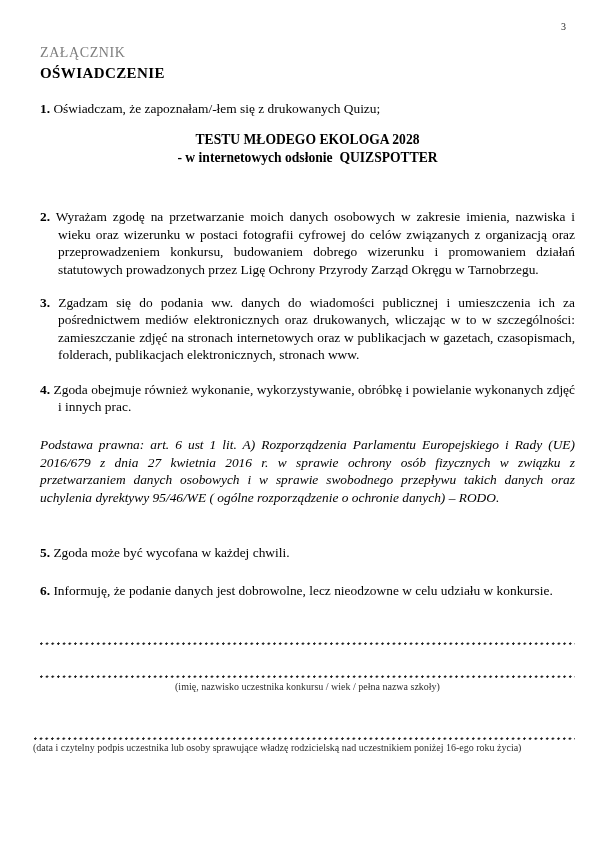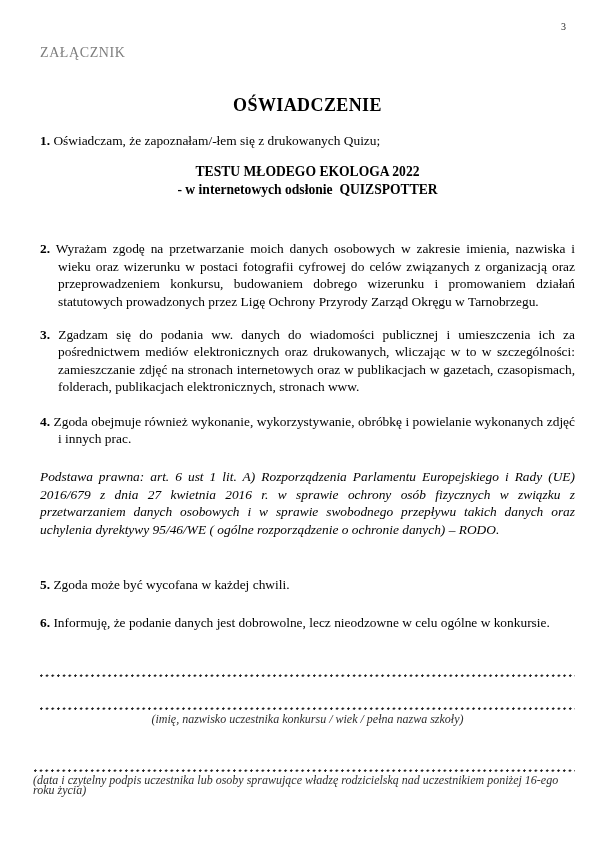--- a/index.html
+++ b/index.html
@@ -23,23 +23,22 @@
   }
   .attachment-label {
     position: absolute;
     top: 45px;
     left: 40px;
     font-size: 14px;
     letter-spacing: 0.6px;
     color: #7d7d7d;
   }
   .doc-title {
-    margin-top: 96px;
-    text-align: center;
-    font-size: 18px;
+    margin-top: 64px;
+    font-size: 15px;
     font-weight: bold;
     letter-spacing: 0.4px;
     line-height: 18px;
   }
   .item {
     font-size: 13.4px;
     line-height: 17.4px;
     text-align: justify;
     padding-left: 18px;
     text-indent: -18px;
@@ -75,54 +74,53 @@
   .dotline {
     height: 3px;
     background-image: radial-gradient(circle at 1.3px 1.6px, #1d1d1d 1px, transparent 1.35px);
     background-size: 5.7px 3px;
     background-repeat: repeat-x;
   }
   .dotline-1 { margin-top: 43px; }
   .dotline-2 { margin-top: 30px; }
   .dotline-3 { margin-top: 45px; margin-left: -6px; width: calc(100% + 6px); }
   .sig-caption {
-    font-size: 12px;
-    font-style: italic;
+    font-size: 10px;
     color: #2d2d2d;
     line-height: 10px;
   }
   .caption-center { margin-top: 4px; text-align: center; }
   .caption-left { margin-top: 3px; text-align: left; margin-left: -7px; }
 </style>
 </head>
 <body>
 
 <div class="page">
 
   <div class="page-number">3</div>
   <div class="attachment-label">ZAŁĄCZNIK</div>
 
   <div class="doc-title">OŚWIADCZENIE</div>
 
   <p class="item item-1"><span class="num">1.</span> <span>Oświadczam, że zapoznałam/-łem się z drukowanych Quizu;</span></p>
 
-  <div class="quiz-title">TESTU MŁODEGO EKOLOGA 2022</div>
+  <div class="quiz-title">TESTU MŁODEGO EKOLOGA 2028</div>
   <div class="quiz-subtitle">- w internetowych odsłonie  QUIZSPOTTER</div>
 
   <p class="item item-2"><span class="num">2.</span> <span>Wyrażam zgodę na przetwarzanie moich danych osobowych w zakresie imienia, nazwiska i wieku oraz wizerunku w postaci fotografii cyfrowej do celów związanych z organizacją oraz przeprowadzeniem konkursu, budowaniem dobrego wizerunku i promowaniem działań statutowych prowadzonych przez Ligę Ochrony Przyrody Zarząd Okręgu w Tarnobrzegu.</span></p>
 
   <p class="item item-3"><span class="num">3.</span> <span>Zgadzam się do podania ww. danych do wiadomości publicznej i umieszczenia ich za pośrednictwem mediów elektronicznych oraz drukowanych, wliczając w to w szczególności: zamieszczanie zdjęć na stronach internetowych oraz w publikacjach w gazetach, czasopismach, folderach, publikacjach elektronicznych, stronach www.</span></p>
 
   <p class="item item-4"><span class="num">4.</span> <span>Zgoda obejmuje również wykonanie, wykorzystywanie, obróbkę i powielanie wykonanych zdjęć i innych prac.</span></p>
 
   <p class="legal-basis">Podstawa prawna: art. 6 ust 1 lit. A) Rozporządzenia Parlamentu Europejskiego i Rady (UE) 2016/679 z dnia 27 kwietnia 2016 r. w sprawie ochrony osób fizycznych w związku z przetwarzaniem danych osobowych i w sprawie swobodnego przepływu takich danych oraz uchylenia dyrektywy 95/46/WE ( ogólne rozporządzenie o ochronie danych) – RODO.</p>
 
   <p class="item item-5"><span class="num">5.</span> <span>Zgoda może być wycofana w każdej chwili.</span></p>
 
-  <p class="item item-6"><span class="num">6.</span> <span>Informuję, że podanie danych jest dobrowolne, lecz nieodzowne w celu ogólne w konkursie.</span></p>
+  <p class="item item-6"><span class="num">6.</span> <span>Informuję, że podanie danych jest dobrowolne, lecz nieodzowne w celu udziału w konkursie.</span></p>
 
   <div class="dotline dotline-1"></div>
 
   <div class="dotline dotline-2"></div>
   <div class="sig-caption caption-center">(imię, nazwisko uczestnika konkursu / wiek / pełna nazwa szkoły)</div>
 
   <div class="dotline dotline-3"></div>
   <div class="sig-caption caption-left">(data i czytelny podpis uczestnika lub osoby sprawujące władzę rodzicielską nad uczestnikiem poniżej 16-ego roku życia)</div>
 
 </div>

